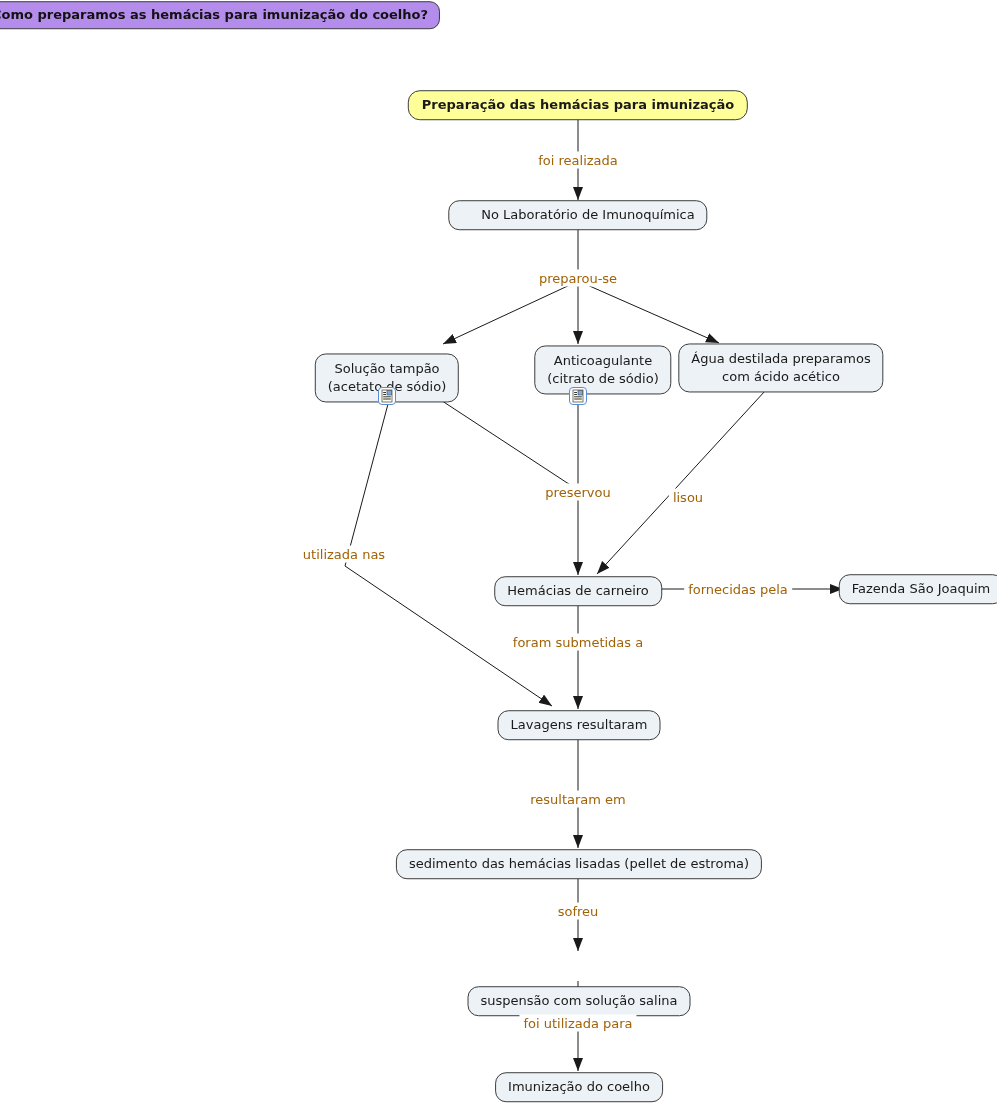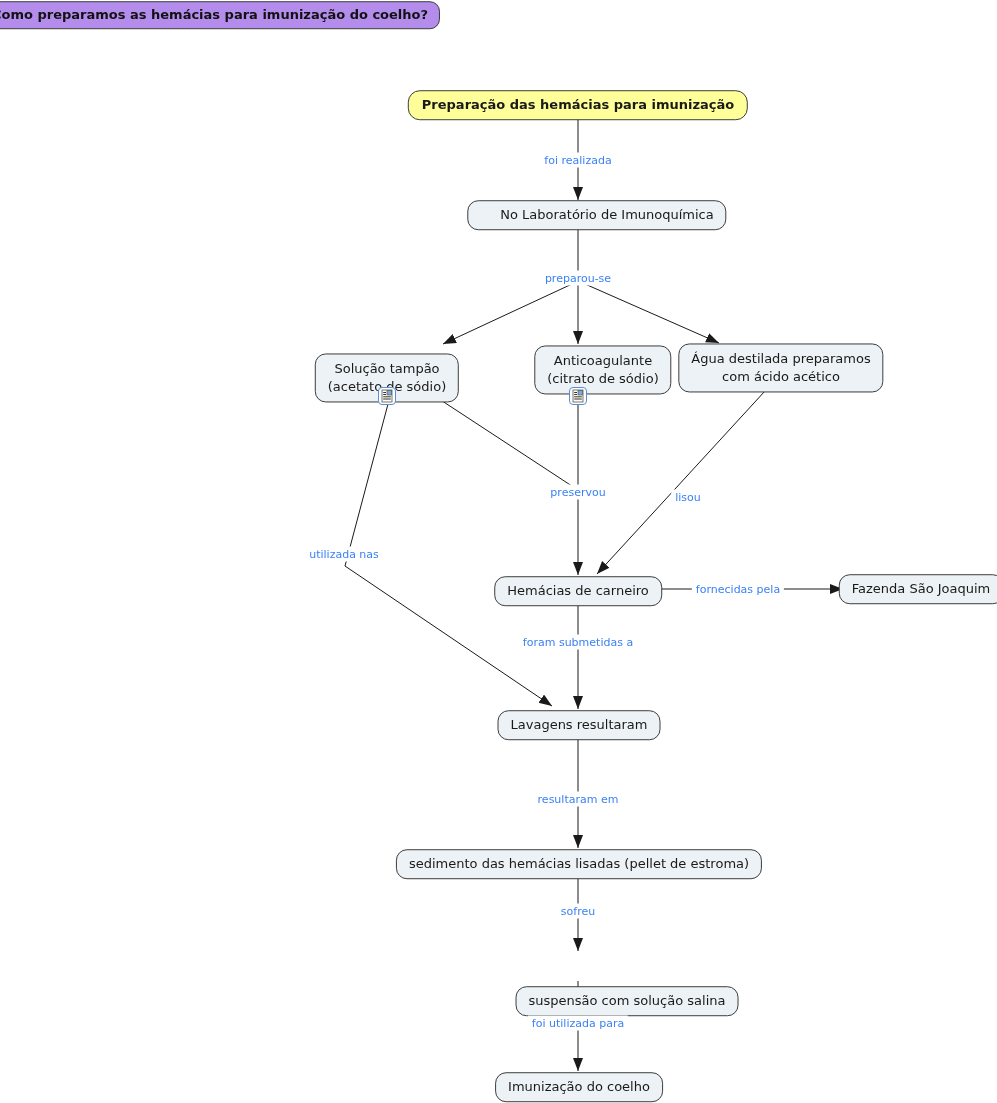--- a/index.html
+++ b/index.html
@@ -18,21 +18,21 @@
   .node.title{
     background:#ffff99;font-weight:bold;padding:5px 13px;border-radius:12px;
   }
   .node.question{
     background:#b48ceb;font-weight:bold;font-size:13px;padding:4px 11px;
     border-radius:10px;color:#121212;
   }
   .node.twoline{padding:6px 12px;}
   .linklabel{
     position:absolute;transform:translate(-50%,-50%);
-    background:#ffffff;padding:1px 4px;font-size:11px;color:#3b82f6;
+    background:#ffffff;padding:1px 4px;font-size:13px;color:#a16207;
     white-space:nowrap;z-index:3;
   }
   .res-icon{
     position:absolute;transform:translate(-50%,-50%);z-index:4;cursor:pointer;
   }
 </style>
 </head>
 <body>
 
 <svg id="edges" width="997" height="1103">
@@ -55,40 +55,40 @@
     <path d="M578,739 L578,848" marker-end="url(#arr)"></path>
     <path d="M578,878 L578,951" marker-end="url(#arr)"></path>
     <path d="M578,981 L578,1071" marker-end="url(#arr)"></path>
   </g>
 </svg>
 
 <div class="node question" style="left:210px;top:15px;">Como preparamos as hemácias para imunização do coelho?</div>
 
 <div class="node title" style="left:578px;top:105px;">Preparação das hemácias para imunização</div>
 
-<div class="node" style="left:597px;top:215px;padding-left:32px;">No Laboratório de Imunoquímica</div>
+<div class="node" style="left:578px;top:215px;padding-left:32px;">No Laboratório de Imunoquímica</div>
 
 <div class="node twoline" style="left:387px;top:378px;">Solução tampão
 (acetato de sódio)</div>
 
 <div class="node twoline" style="left:578px;top:370px;margin-left:25px;">Anticoagulante
 (citrato de sódio)</div>
 
 <div class="node twoline" style="left:781px;top:368px;">Água destilada preparamos
 com ácido acético</div>
 
 <div class="node" style="left:578px;top:591px;">Hemácias de carneiro</div>
 
 <div class="node" style="left:921px;top:589px;">Fazenda São Joaquim</div>
 
 <div class="node" style="left:579px;top:725px;">Lavagens resultaram</div>
 
 <div class="node" style="left:579px;top:864px;">sedimento das hemácias lisadas (pellet de estroma)</div>
 
-<div class="node" style="left:579px;top:1001px;margin-left:48px;">suspensão com solução salina</div>
+<div class="node" style="left:579px;top:1001px;">suspensão com solução salina</div>
 
 <div class="node" style="left:579px;top:1087px;">Imunização do coelho</div>
 
 <div class="linklabel" style="left:578px;top:160px;">foi realizada</div>
 
 <div class="linklabel" style="left:578px;top:278px;">preparou-se</div>
 
 <div class="linklabel" style="left:578px;top:492px;">preservou</div>
 
 <div class="linklabel" style="left:688px;top:497px;">lisou</div>

